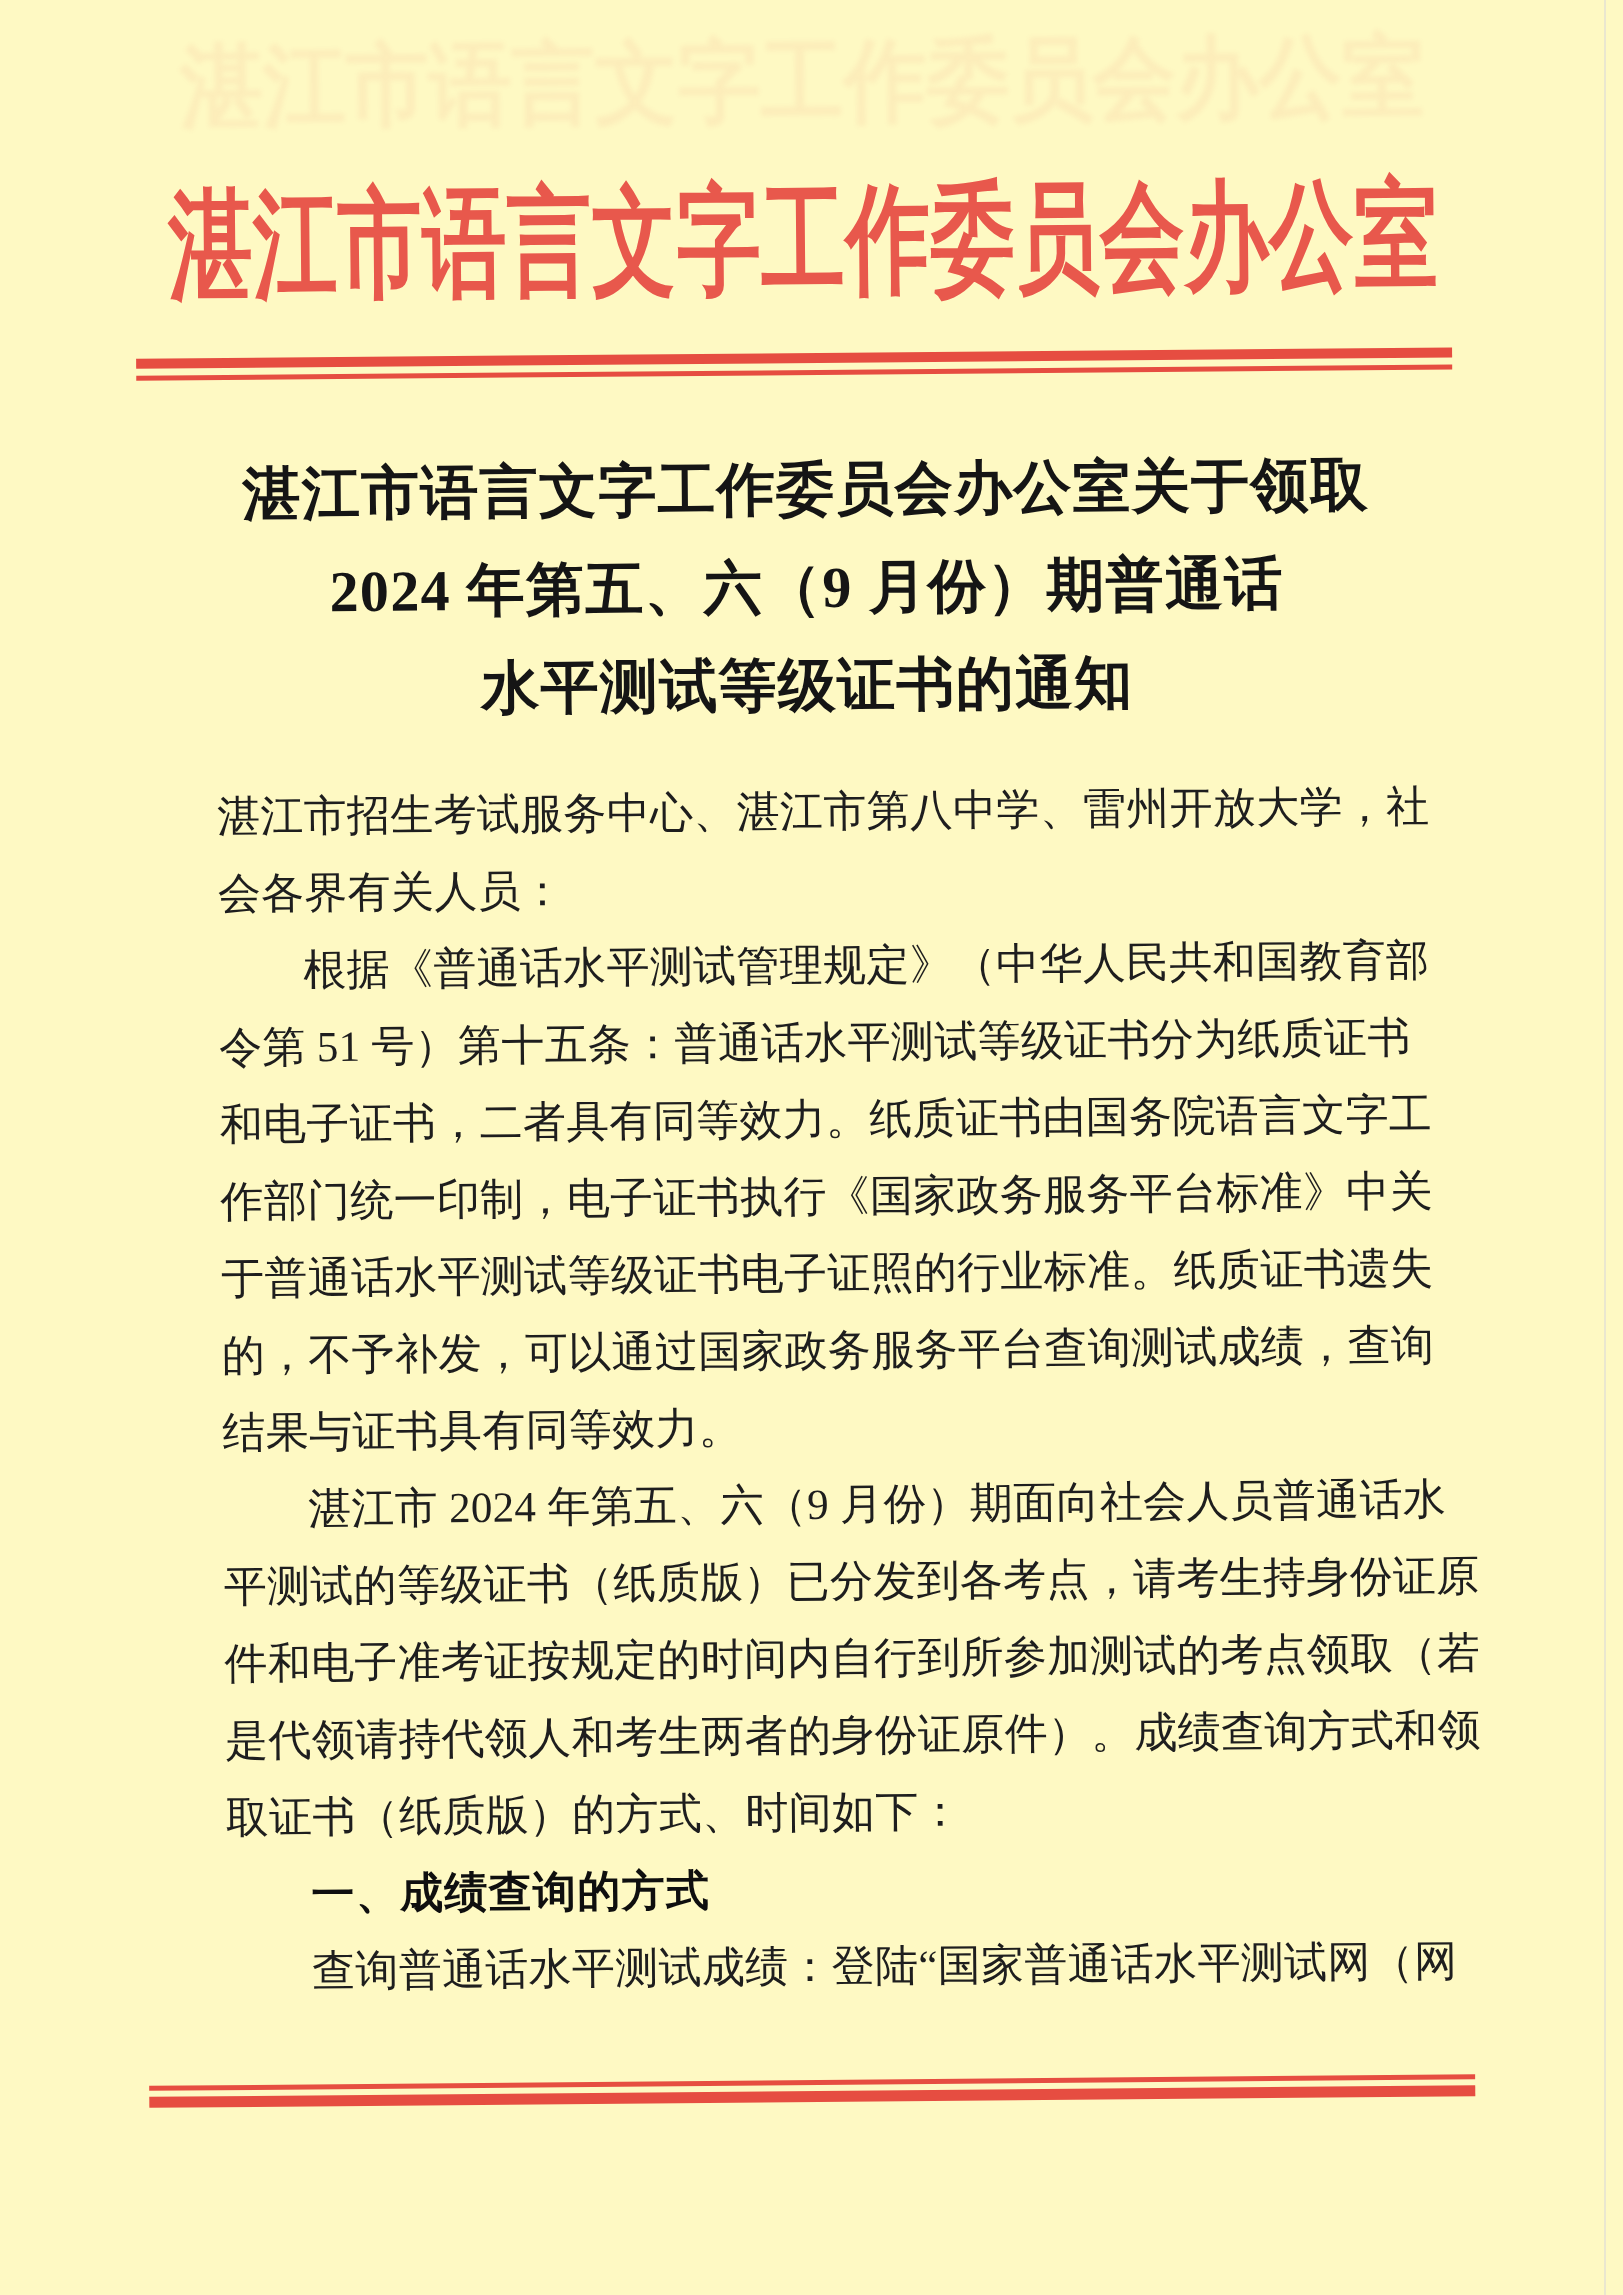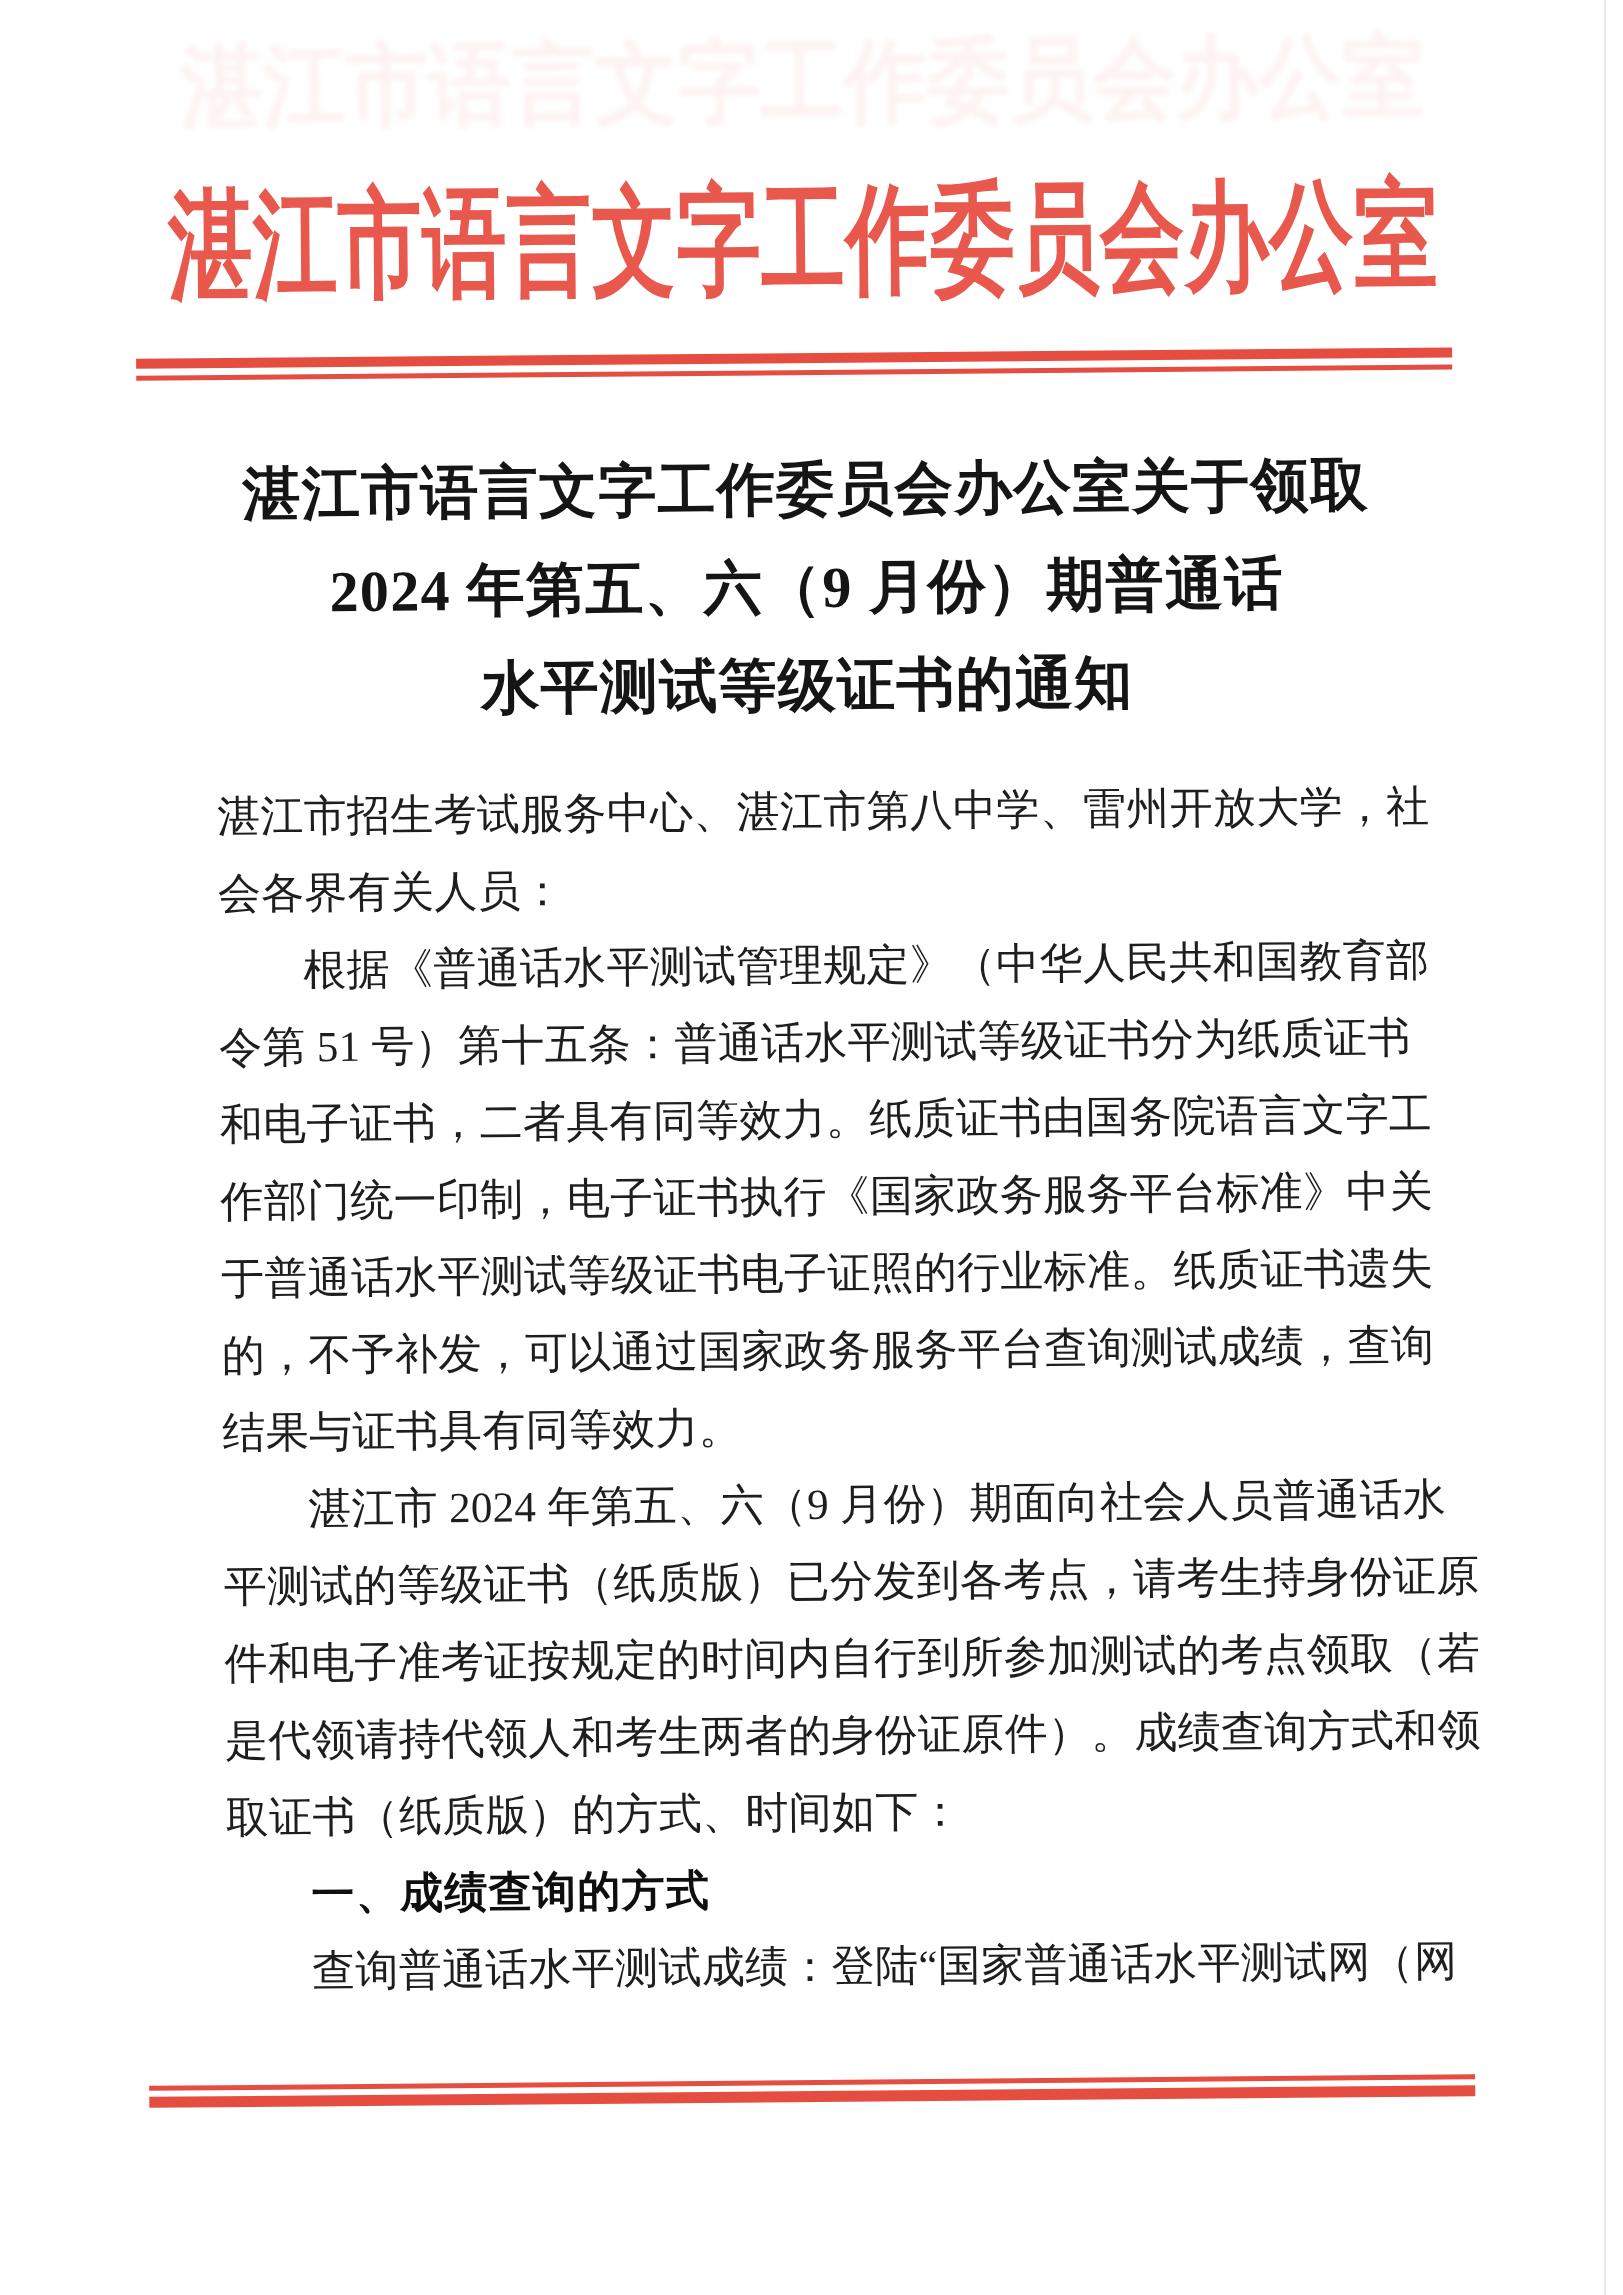--- a/index.html
+++ b/index.html
@@ -1,19 +1,19 @@
 <!DOCTYPE html>
 <html style="font-size:10.5px"><head>
 <meta charset="utf-8">
 <style>
   html,body{margin:0;padding:0;background:#9a9a9a;}
   .page{
     position:relative;
     width:1623px;height:2295px;
-    background:#ffffff;
+    background:#fef9c3;
     overflow:hidden;
     font-family:"Liberation Serif","DejaVu Serif",serif;
   }
   .tilt{position:absolute;inset:0;transform:rotate(-0.5deg);transform-origin:50% 50%;}
 
   
   .scan-bleed{
     position:absolute;top:22px;left:0;width:100%;
     text-align:center;font-size:83px;font-weight:600;
     color:#e8584c;opacity:0.07;filter:blur(2.6px);

